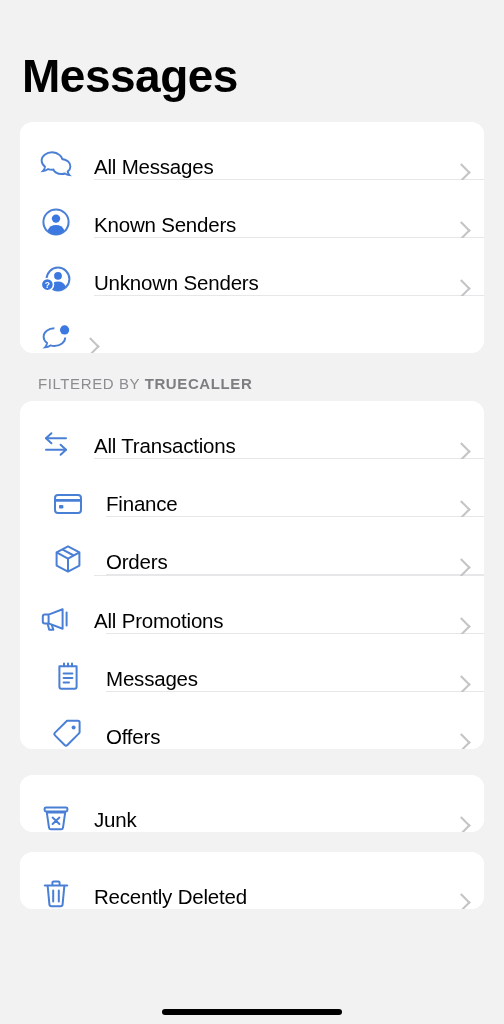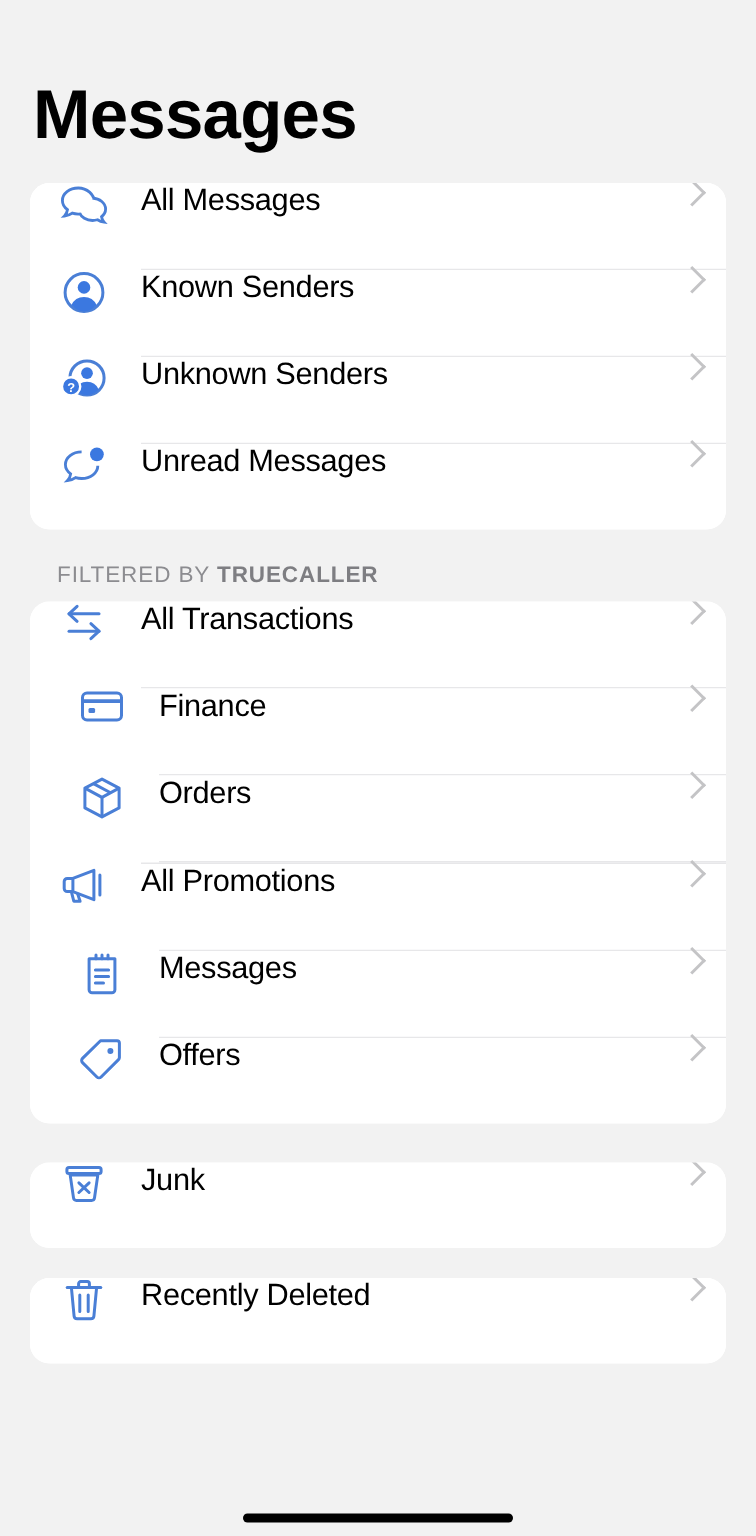--- a/index.html
+++ b/index.html
@@ -26,21 +26,21 @@
   }
   .card {
     background: #ffffff;
     border-radius: 13px;
     margin: 0 20px;
     overflow: hidden;
   }
   .row {
     position: relative;
     display: flex;
-    align-items: flex-start;
+    align-items: flex-end;
     height: 57px;
     padding-right: 16px;
     background: #ffffff;
     cursor: default;
   }
   .row .icon-wrap {
     width: 40px;
     min-width: 40px;
     display: flex;
     align-items: center;
@@ -139,21 +139,20 @@
     </div>
     <div class="sep"></div>
 
     <div class="row">
       <span class="icon-wrap">
         <svg width="32" height="30" viewBox="0 0 32 30" fill="none" stroke="#4a7fd6" stroke-width="1.9">
           <path d="M14.4 5.2C8.4 5.2 3.6 9 3.6 13.7c0 2.5 1.4 4.7 3.5 6.2-.2 1.7-.9 3.3-2.1 4.5 2-.2 3.9-.9 5.4-2 1.2.4 2.6.6 4 .6 6 0 10.8-3.8 10.8-8.5"></path>
           <circle cx="24.6" cy="6.9" r="4.6" fill="#3b78e0" stroke="none"></circle>
         </svg>
       </span>
-      <span class="label">Unread Messages</span>
       <span class="chev"></span>
     </div>
   </div>
 
   <div class="section-header">
     <span>FILTERED BY </span><span class="brand">TRUECALLER</span>
   </div>
 
   <div class="card">
 

